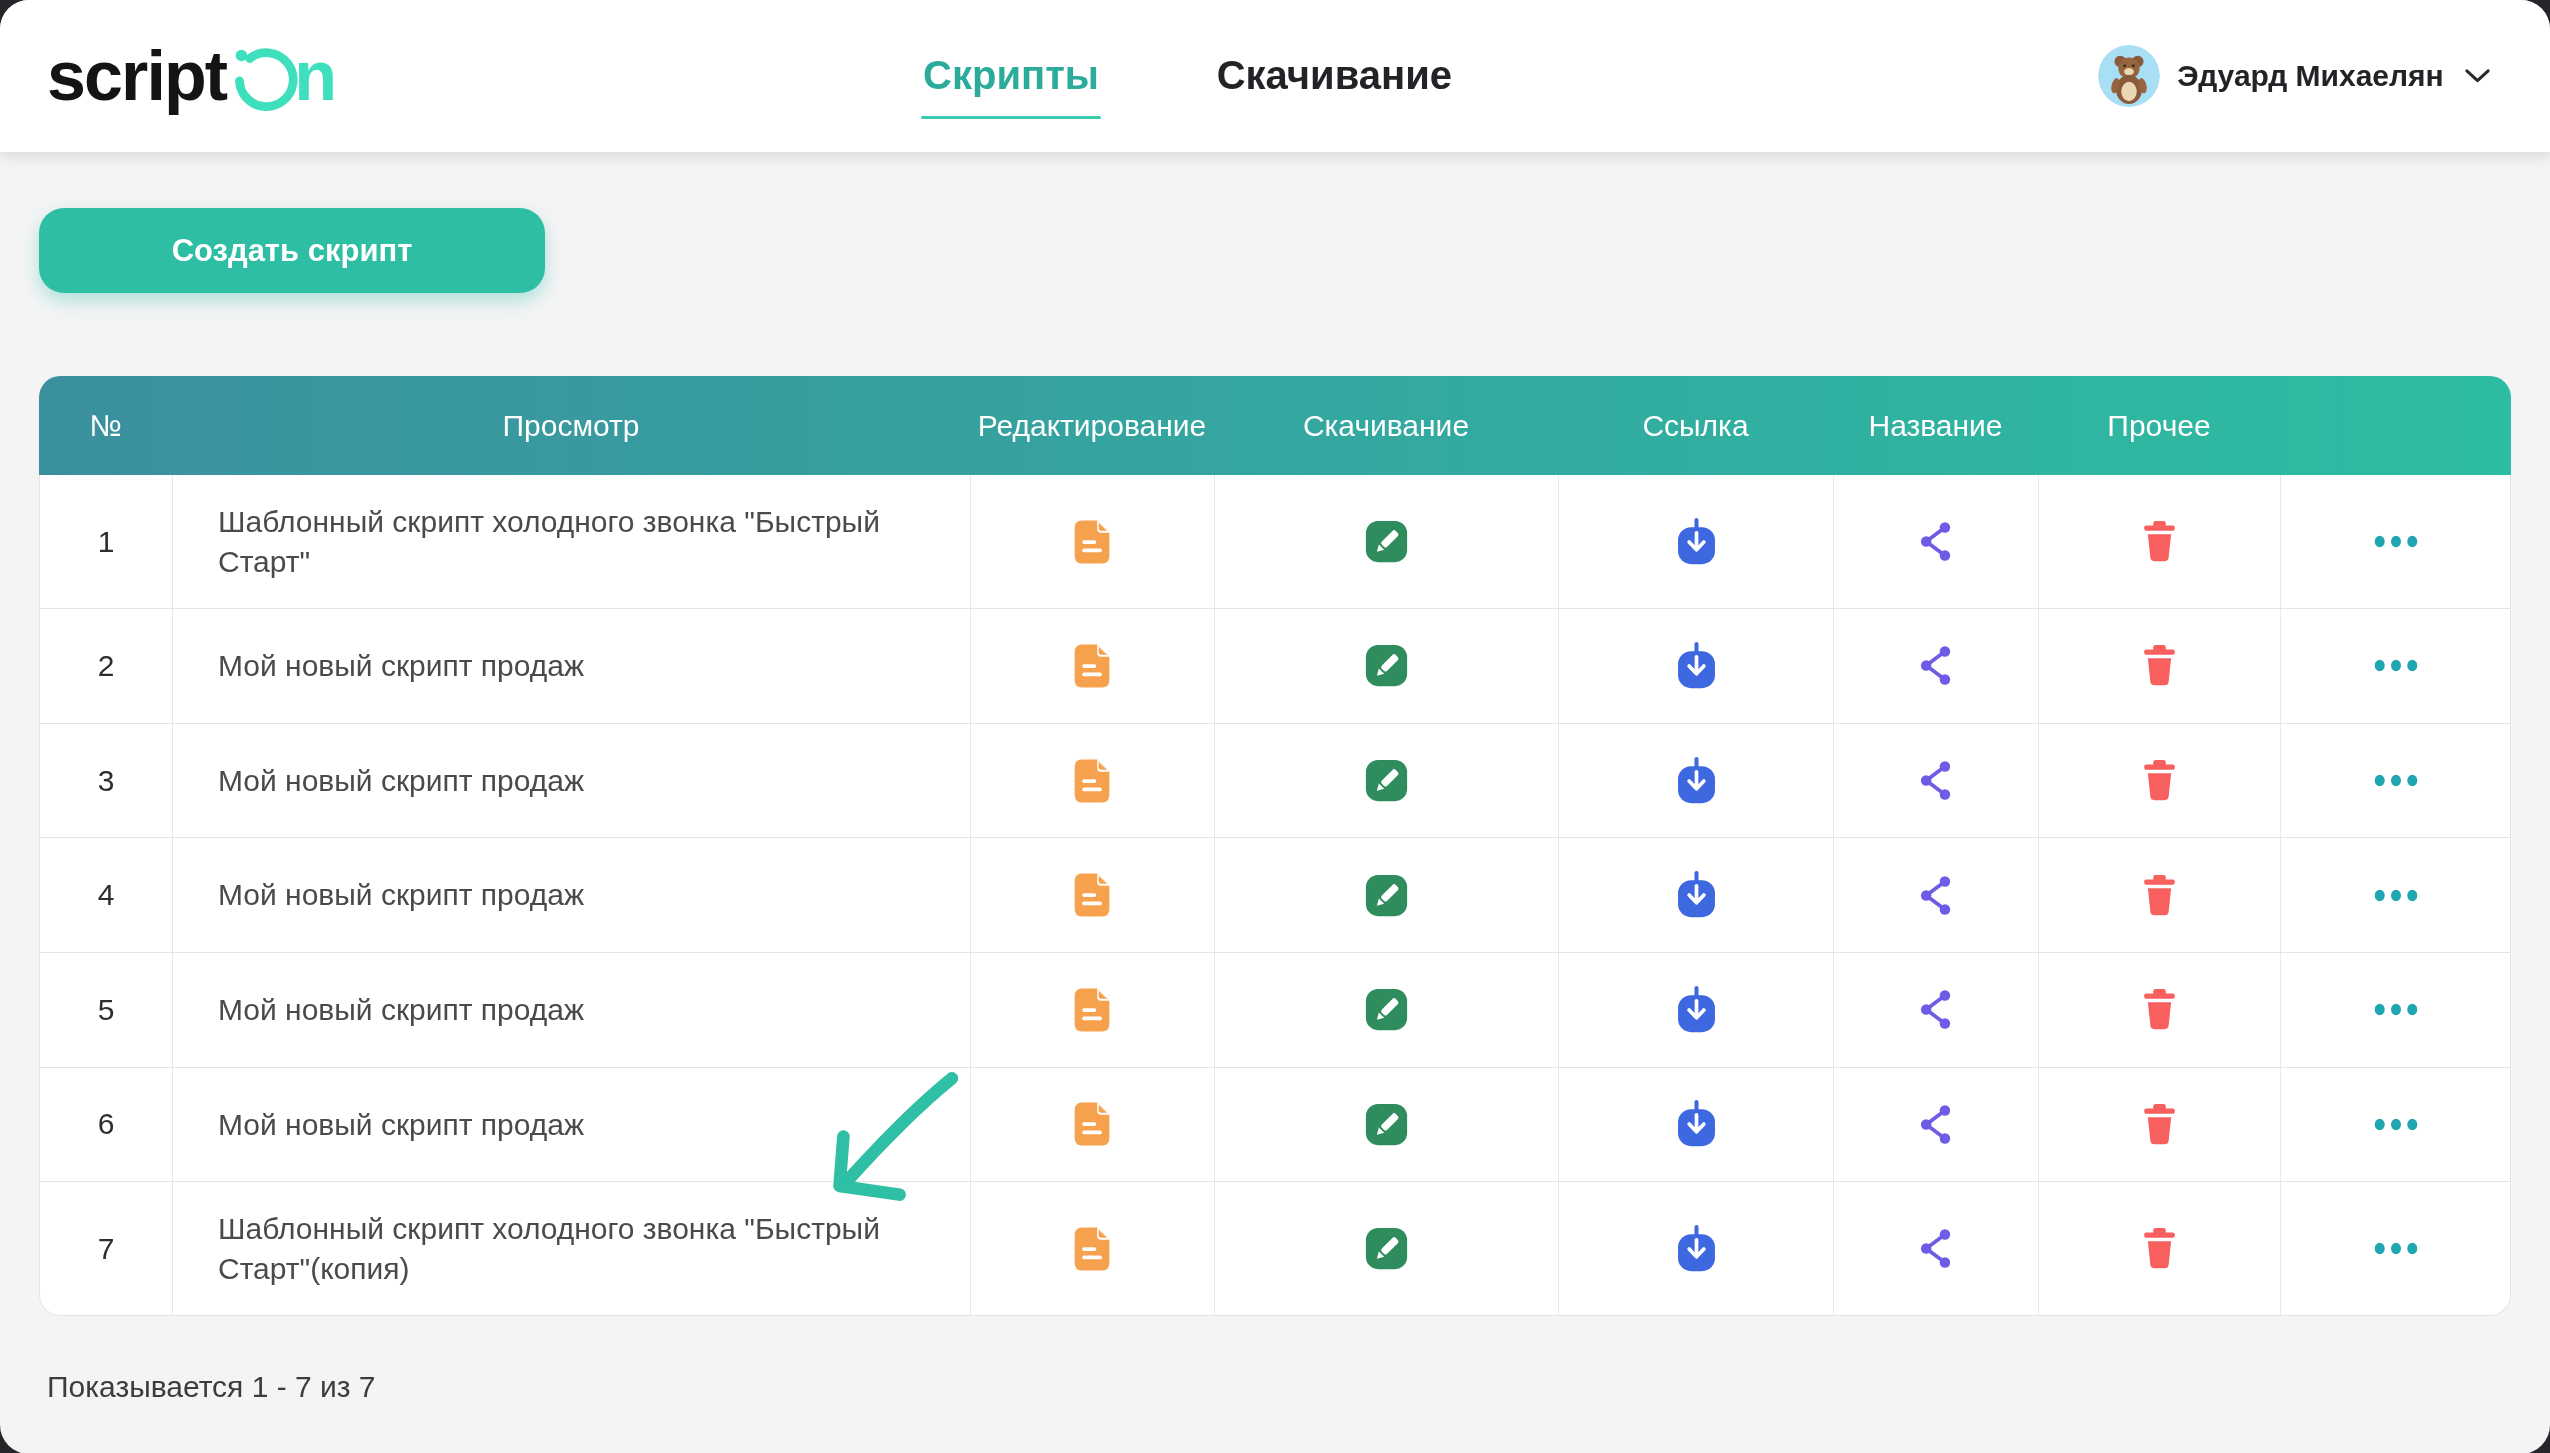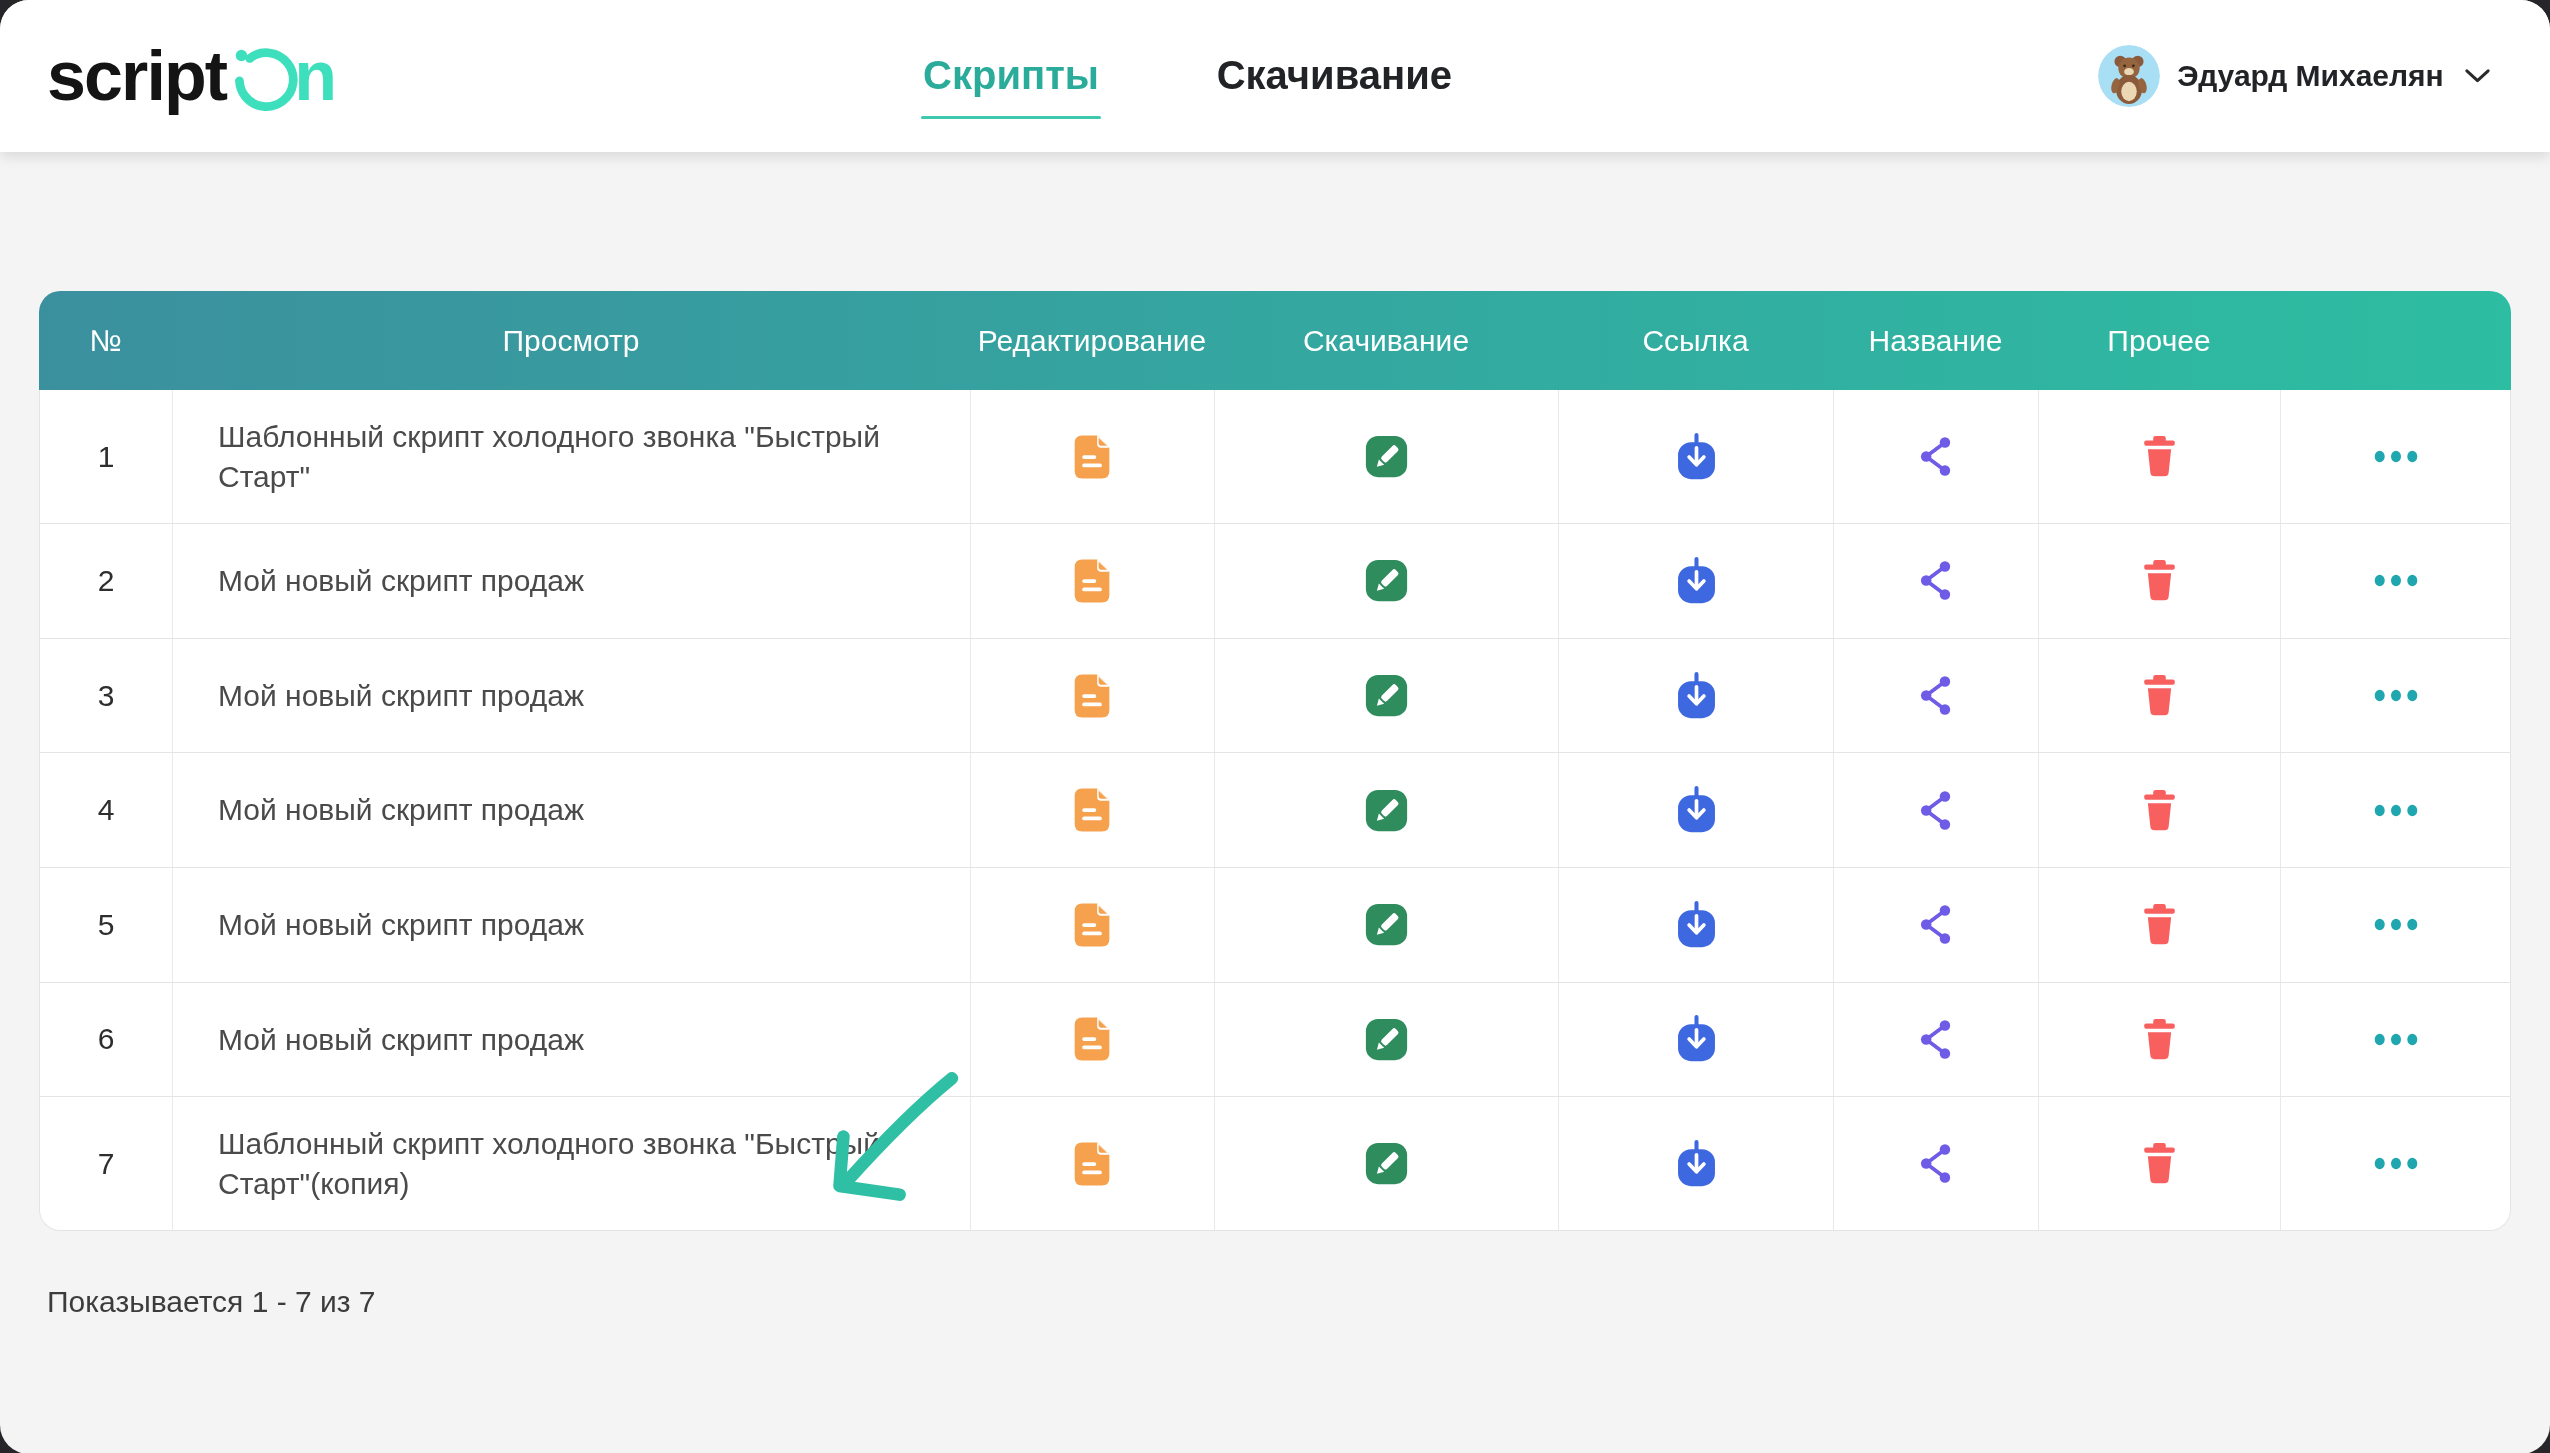--- a/index.html
+++ b/index.html
@@ -164,20 +164,21 @@
       <span class="user-name">Эдуард Михаелян</span>
       <span class="chevron">
         <svg width="29" height="19.4" viewBox="0 0 30 20">
           <polyline points="4,5 15,15 26,5" fill="none" stroke="#2b2b2b" stroke-width="3.2" stroke-linecap="round" stroke-linejoin="round"></polyline>
         </svg>
       </span>
     </div>
   </header>
 
   <div class="toolbar">
+    <button class="create-btn">Создать скрипт</button>
   </div>
 
   <div class="table-card">
     <div class="thead">
       <div class="th th-num">№</div>
       <div class="th">Просмотр</div>
       <div class="th">Редактирование</div>
       <div class="th">Скачивание</div>
       <div class="th">Ссылка</div>
       <div class="th">Название</div>

